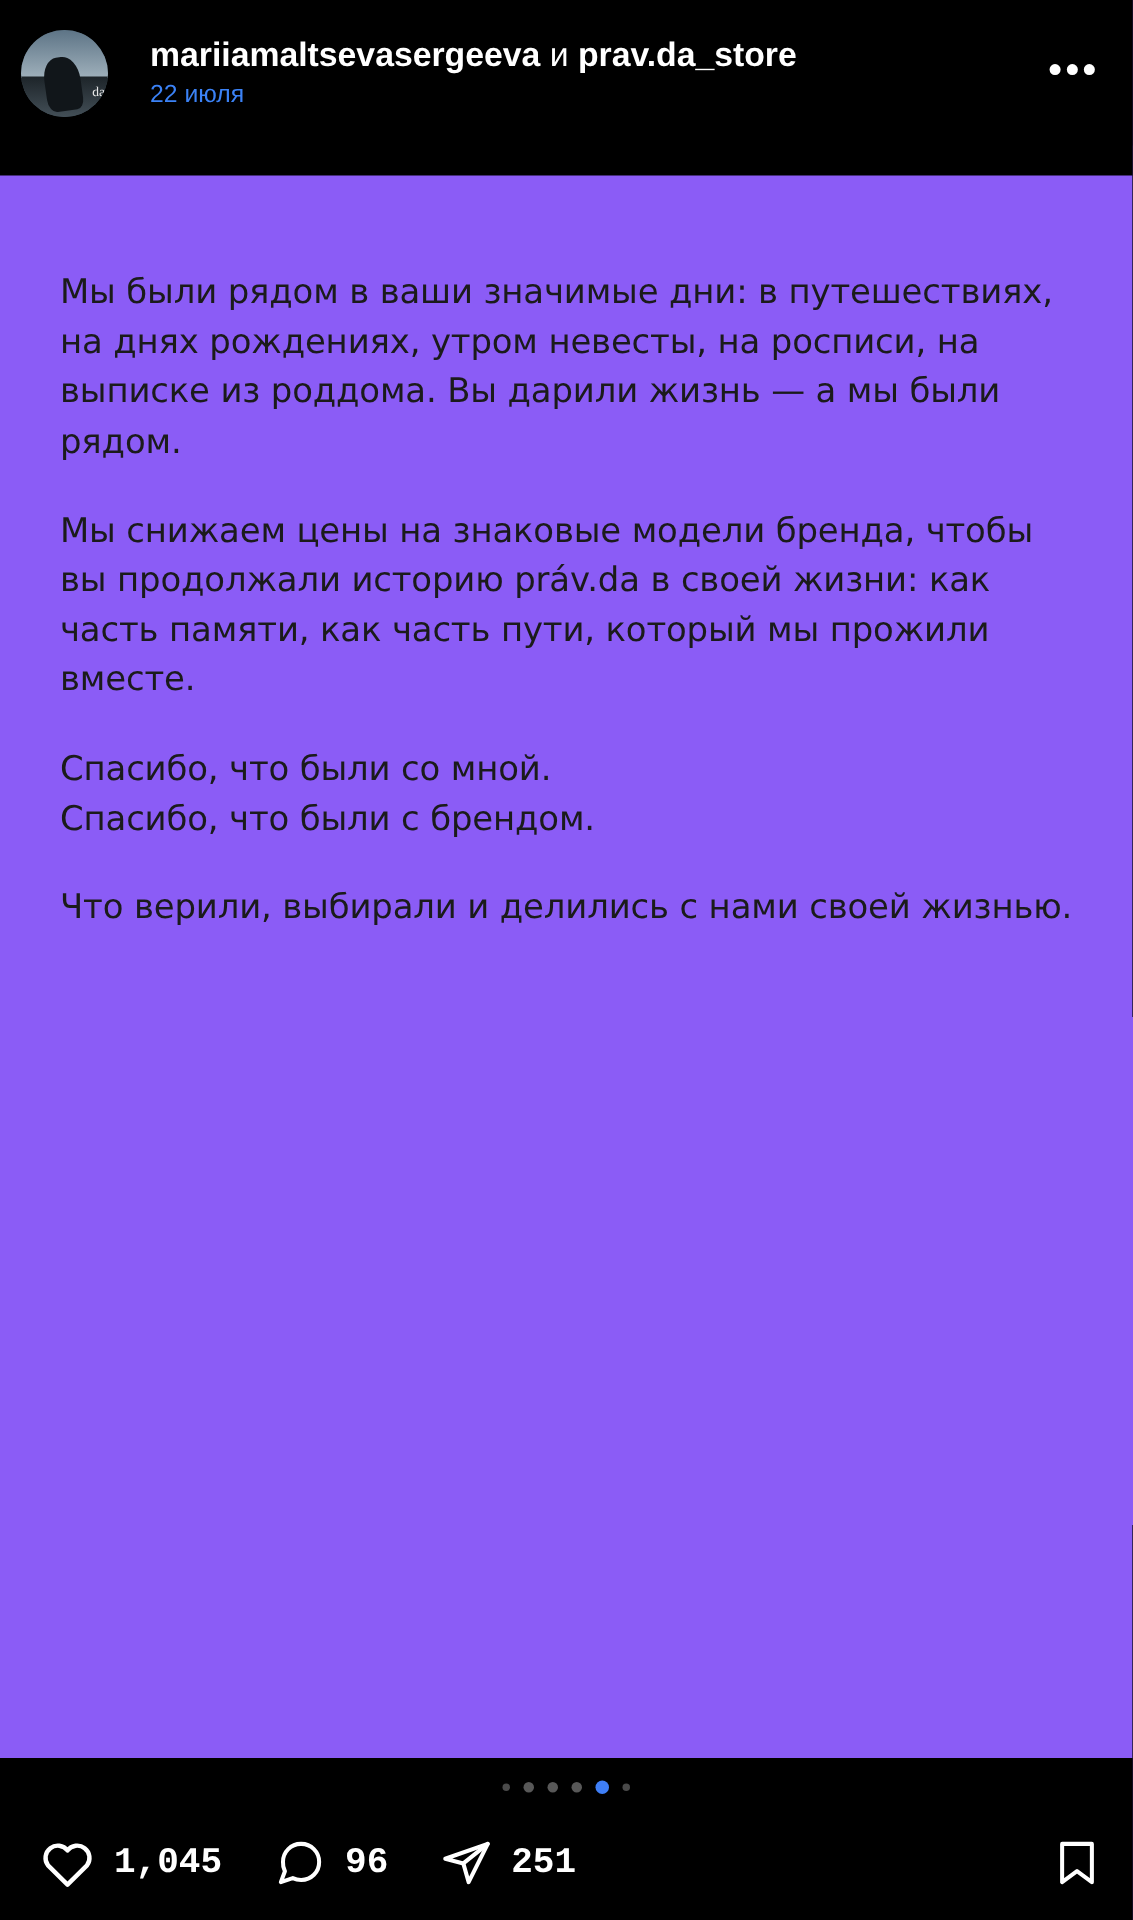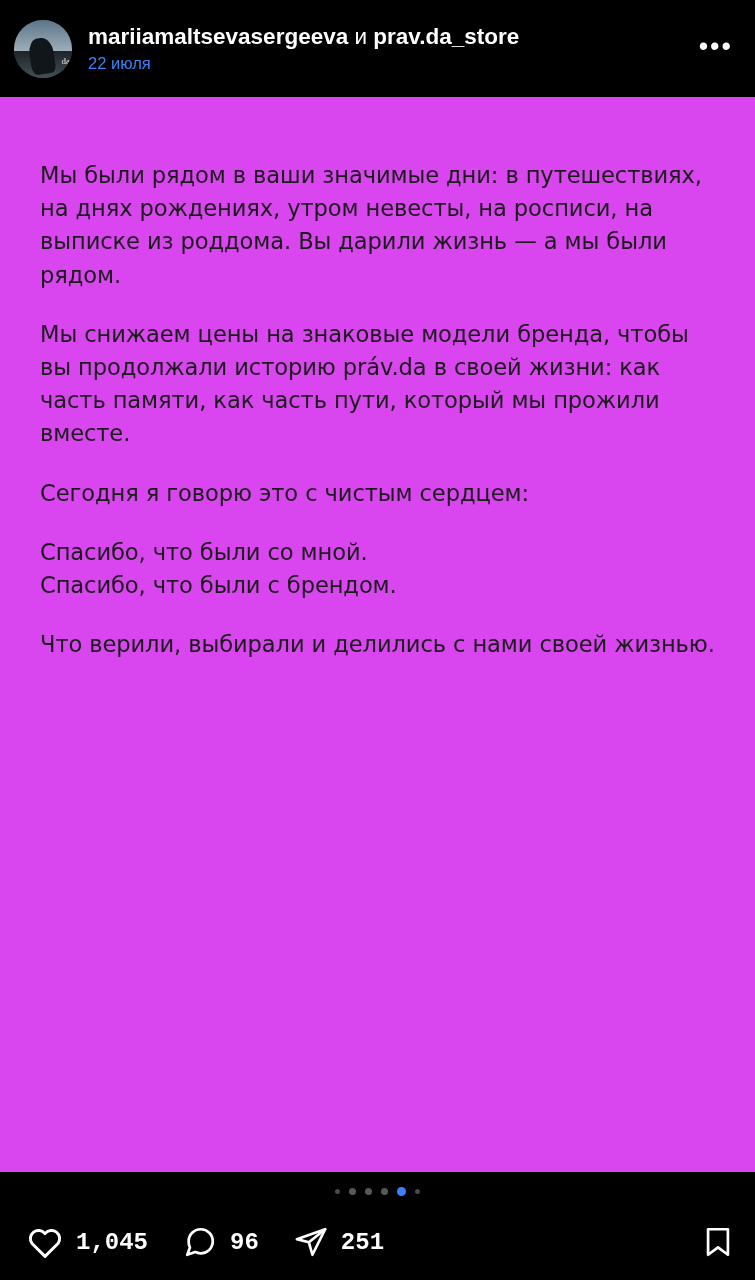--- a/index.html
+++ b/index.html
@@ -33,21 +33,21 @@
     flex: 0 0 auto;
   }
   .avatar {
     width: 58px;
     height: 58px;
     border-radius: 50%;
     flex: 0 0 auto;
     position: relative;
     overflow: hidden;
     background: #3a4a55;
-    margin-right: 16px;
+    margin-right: 28px;
   }
   .avatar .av-sky {
     position: absolute;
     left: 0; top: 0;
     width: 100%; height: 56%;
     background: linear-gradient(180deg,#5d7486 0%, #9fb0bb 100%);
   }
   .avatar .av-ground {
     position: absolute;
     left: 0; bottom: 0;
@@ -104,23 +104,24 @@
     letter-spacing: 2px;
     line-height: 10px;
     padding: 8px 4px 14px 10px;
     cursor: pointer;
     user-select: none;
   }
 
   
   .media {
     flex: 1 1 auto;
-    background: #d946ef;
+    background: #8b5cf6;
     position: relative;
     overflow: hidden;
+    margin-top: 20px;
   }
   .slide-text {
     position: absolute;
     left: 40px;
     right: 38px;
     top: 62px;
     color: #1b1b1b;
     font-size: 22.6px;
     line-height: 1.47;
     font-family: "DejaVu Sans", sans-serif;
@@ -215,21 +216,20 @@
       </div>
       <div class="header-date">22 июля</div>
     </div>
     <div class="more-btn">•••</div>
   </div>
 
   <div class="media">
     <div class="slide-text">
       <p>Мы были рядом в ваши значимые дни: в путешествиях, на днях рождениях, утром невесты, на росписи, на выписке из роддома. Вы дарили жизнь — а мы были рядом.</p>
       <p>Мы снижаем цены на знаковые модели бренда, чтобы вы продолжали историю práv.da в своей жизни: как часть памяти, как часть пути, который мы прожили вместе.</p>
-      <p>Сегодня я говорю это с чистым сердцем:</p>
       <p style="white-space:pre-line">Спасибо, что были со мной.
 Спасибо, что были с брендом.</p>
       <p>Что верили, выбирали и делились с нами своей жизнью.</p>
     </div>
   </div>
 
   <div class="bottom">
 
     <div class="dots">
       <div class="dot small"></div>

